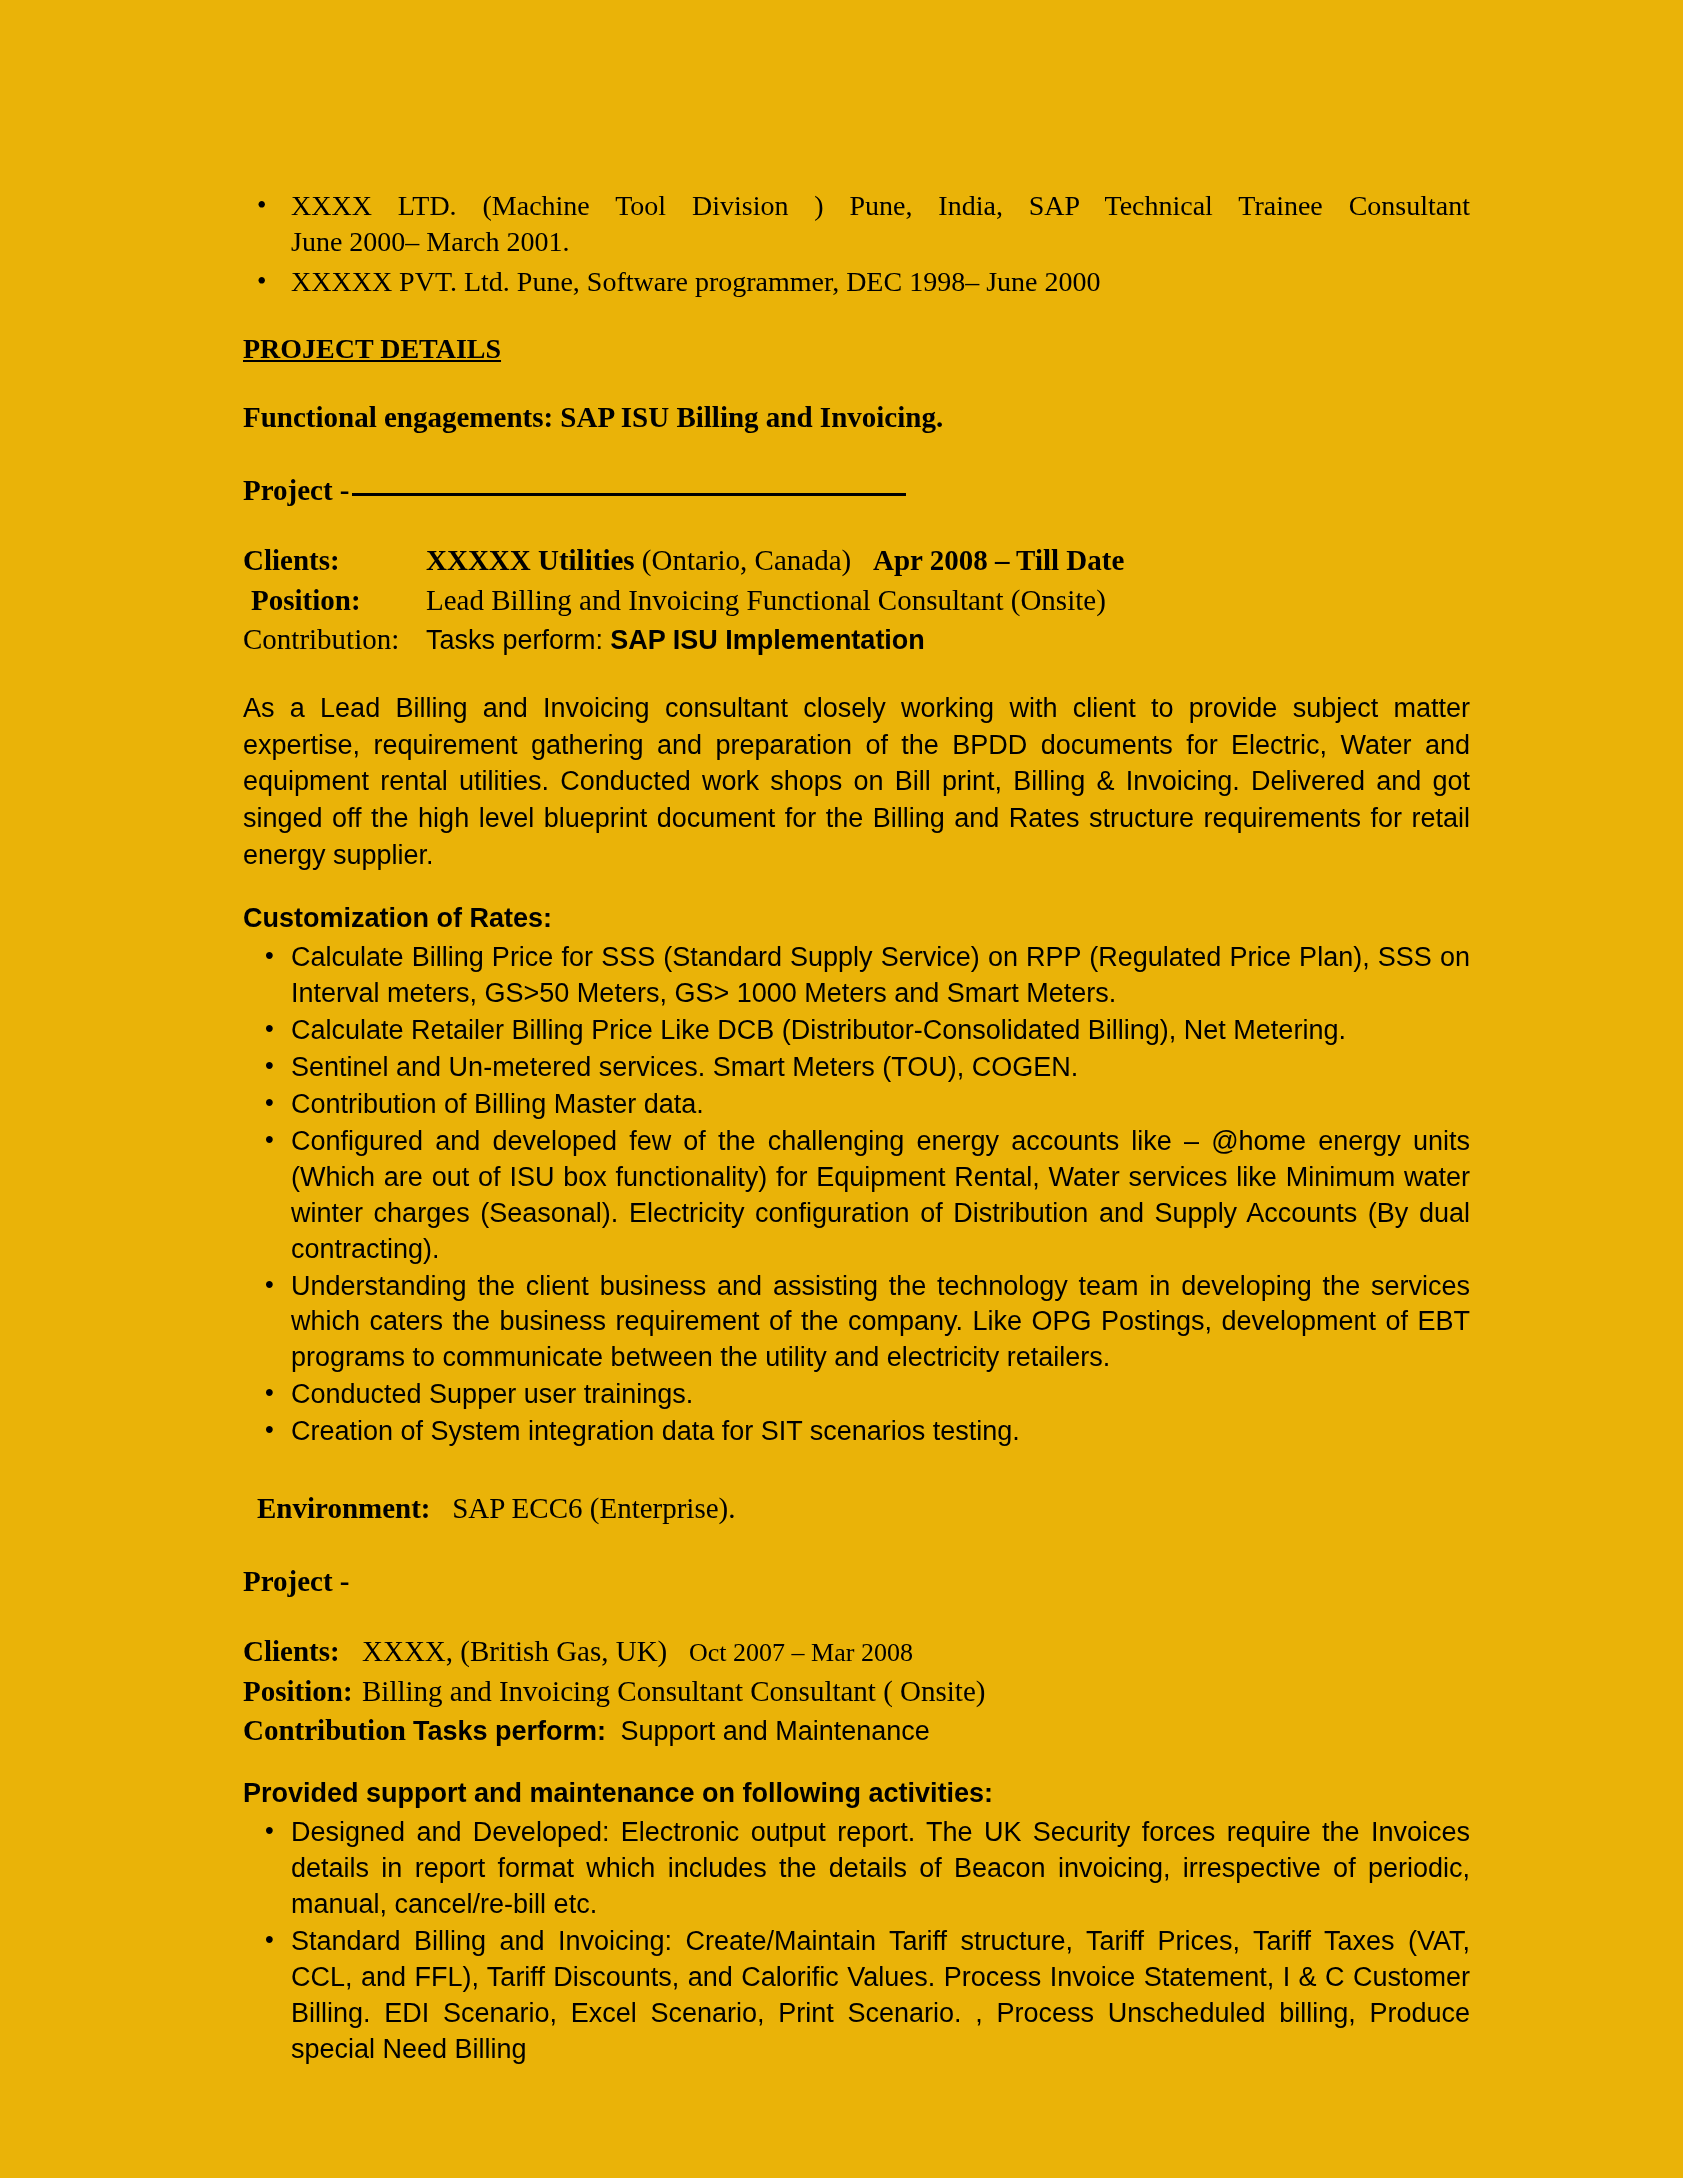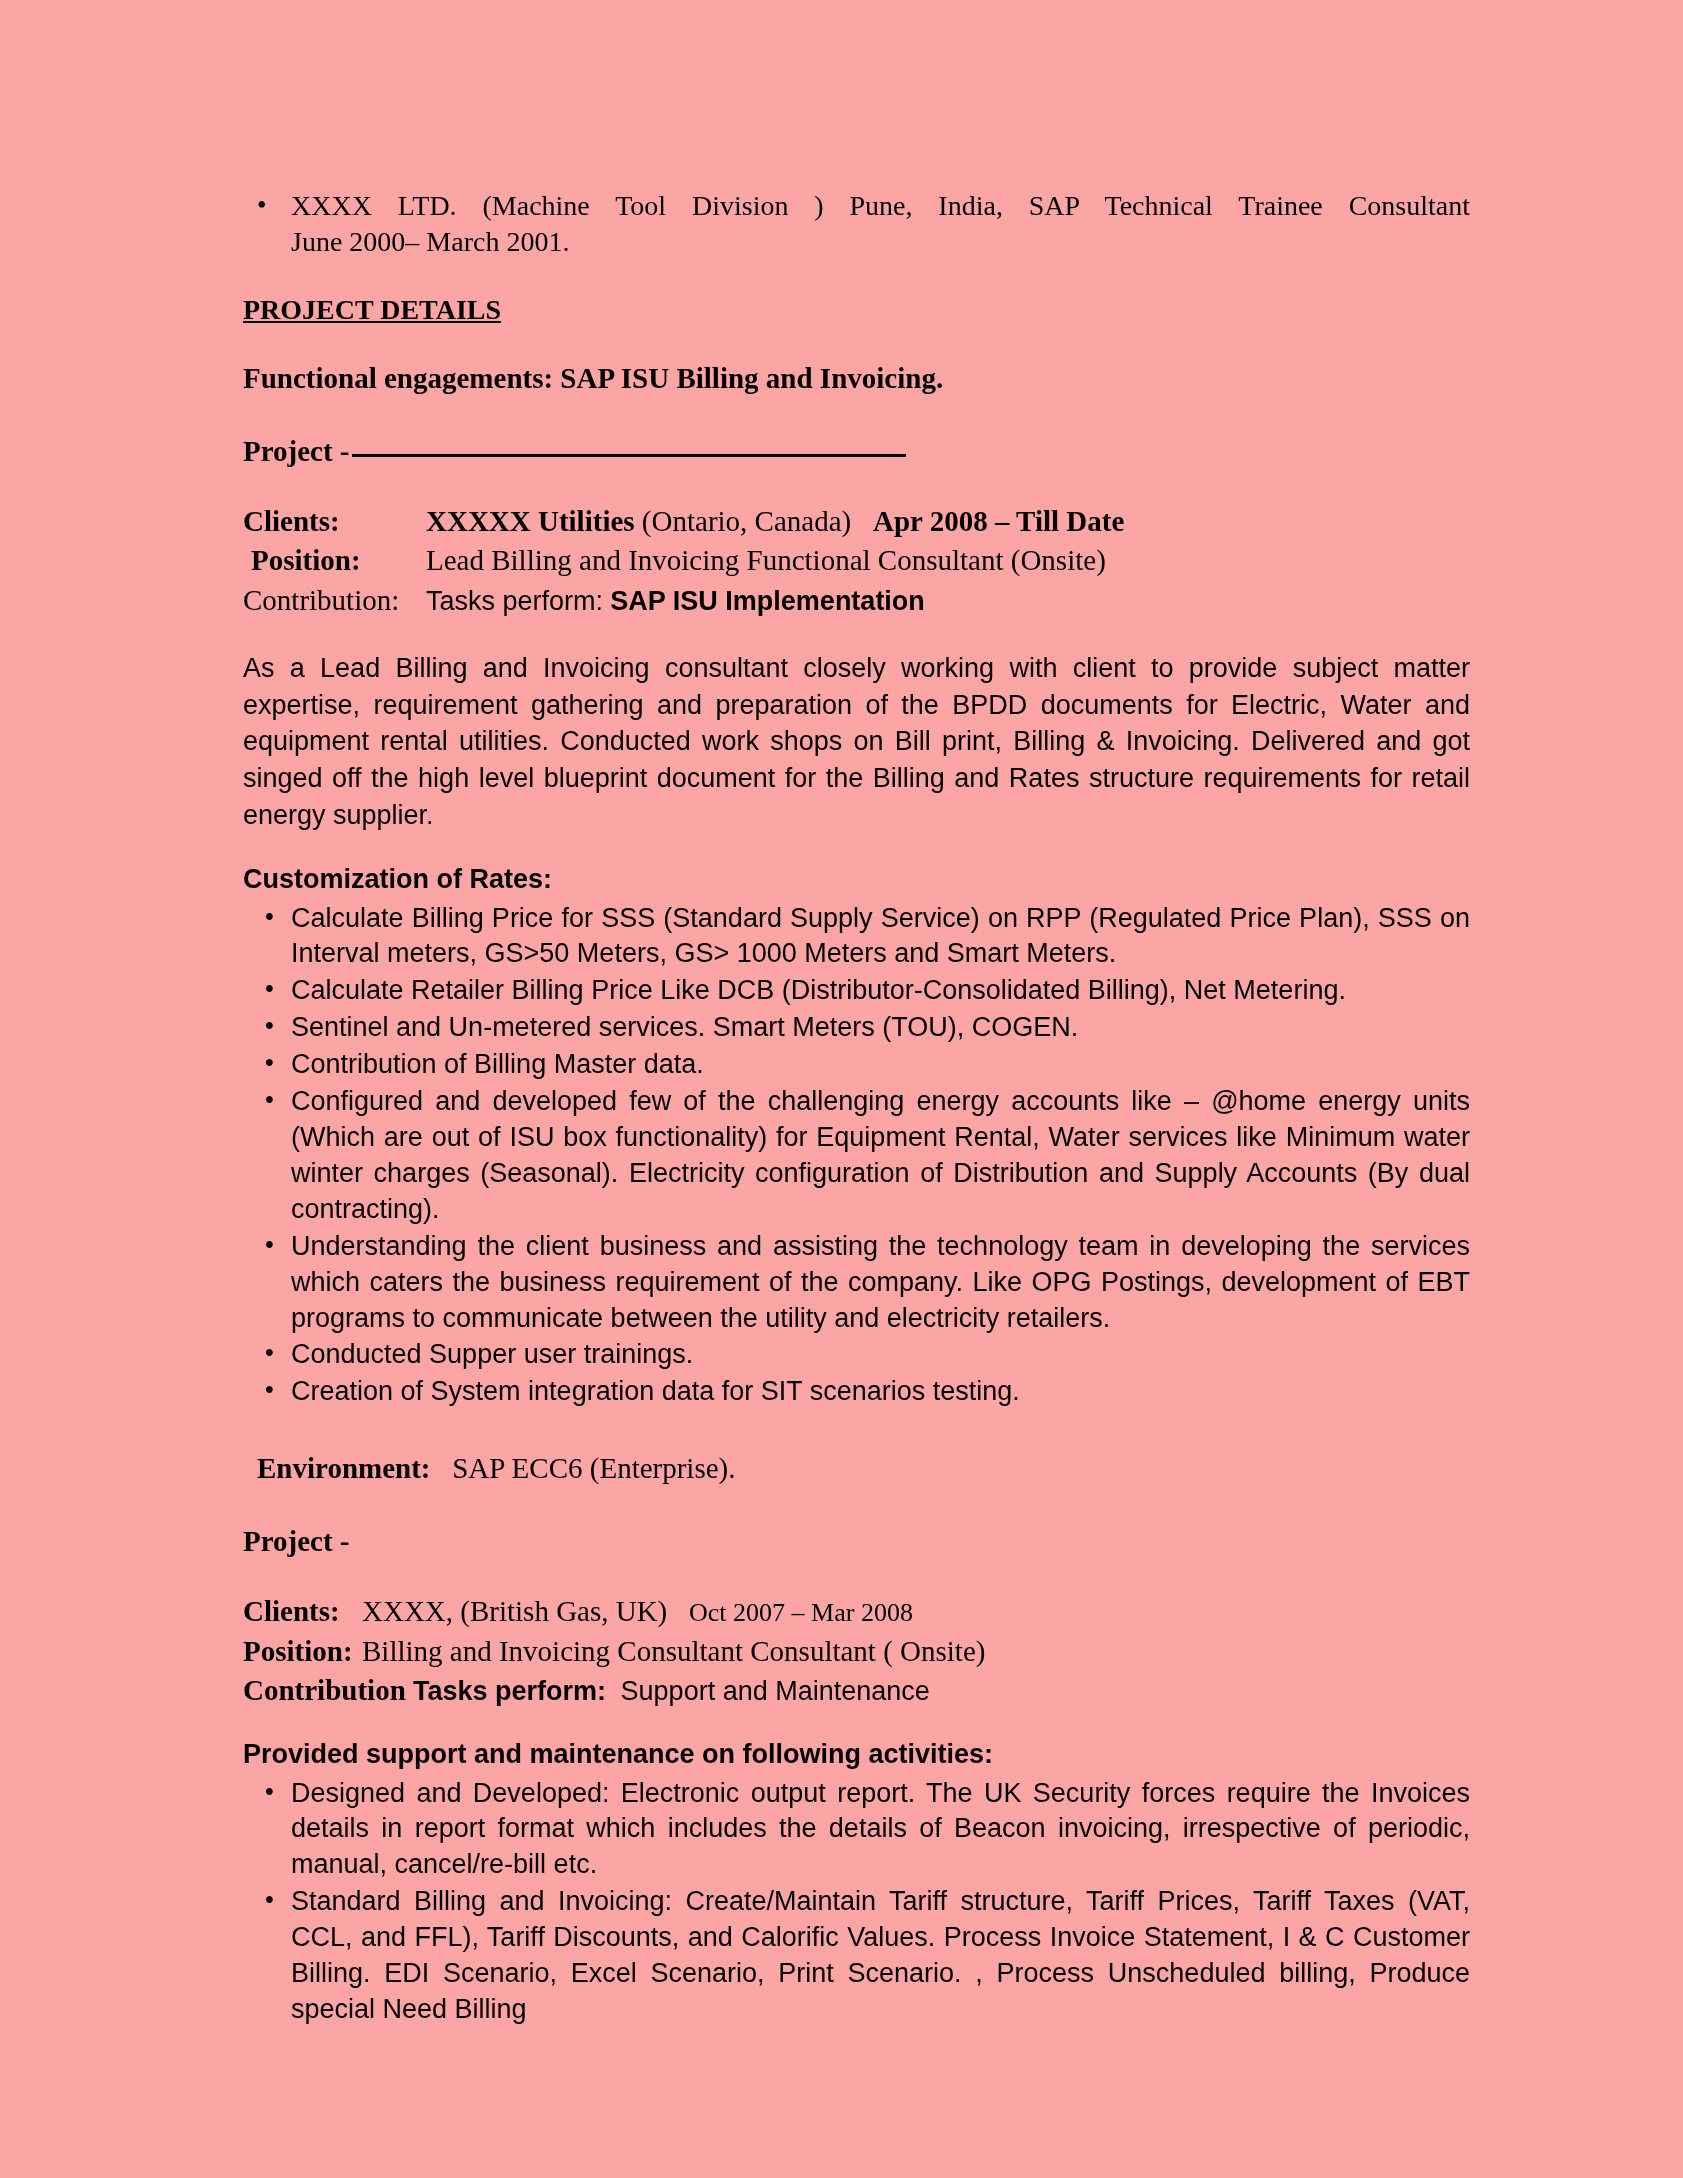--- a/index.html
+++ b/index.html
@@ -11,21 +11,21 @@
     width: 1683px;
     height: 2178px;
     font-family: "Liberation Sans", sans-serif;
     color: #000000;
     -webkit-font-smoothing: antialiased;
   }
   .page {
     position: relative;
     width: 1683px;
     height: 2178px;
-    background: #fca5a5;
+    background: #eab308;
     box-sizing: border-box;
     padding: 188px 213px 0 243px;
   }
   
   ul.bullets {
     list-style: none;
     margin: 0;
     padding: 0;
   }
   ul.bullets > li {
@@ -144,20 +144,23 @@
 </style>
 </head>
 <body>
 
 <div class="page">
 
   <ul class="bullets emp-list">
     <li>
       <span class="j">XXXX LTD.     (Machine Tool Division ) Pune, India, SAP Technical Trainee Consultant</span>
       <span class="nowrap-blk">June 2000– March 2001.</span>
+    </li>
+    <li>
+      <span>XXXXX PVT. Ltd.  Pune, Software programmer, DEC 1998– June 2000</span>
     </li>
   </ul>
 
   <div class="section-title">PROJECT DETAILS </div>
 
   <div class="func-eng">Functional engagements: SAP ISU Billing and Invoicing.</div>
 
   <div class="project-line">
     <span>Project -</span><span class="rule"></span>
   </div>

